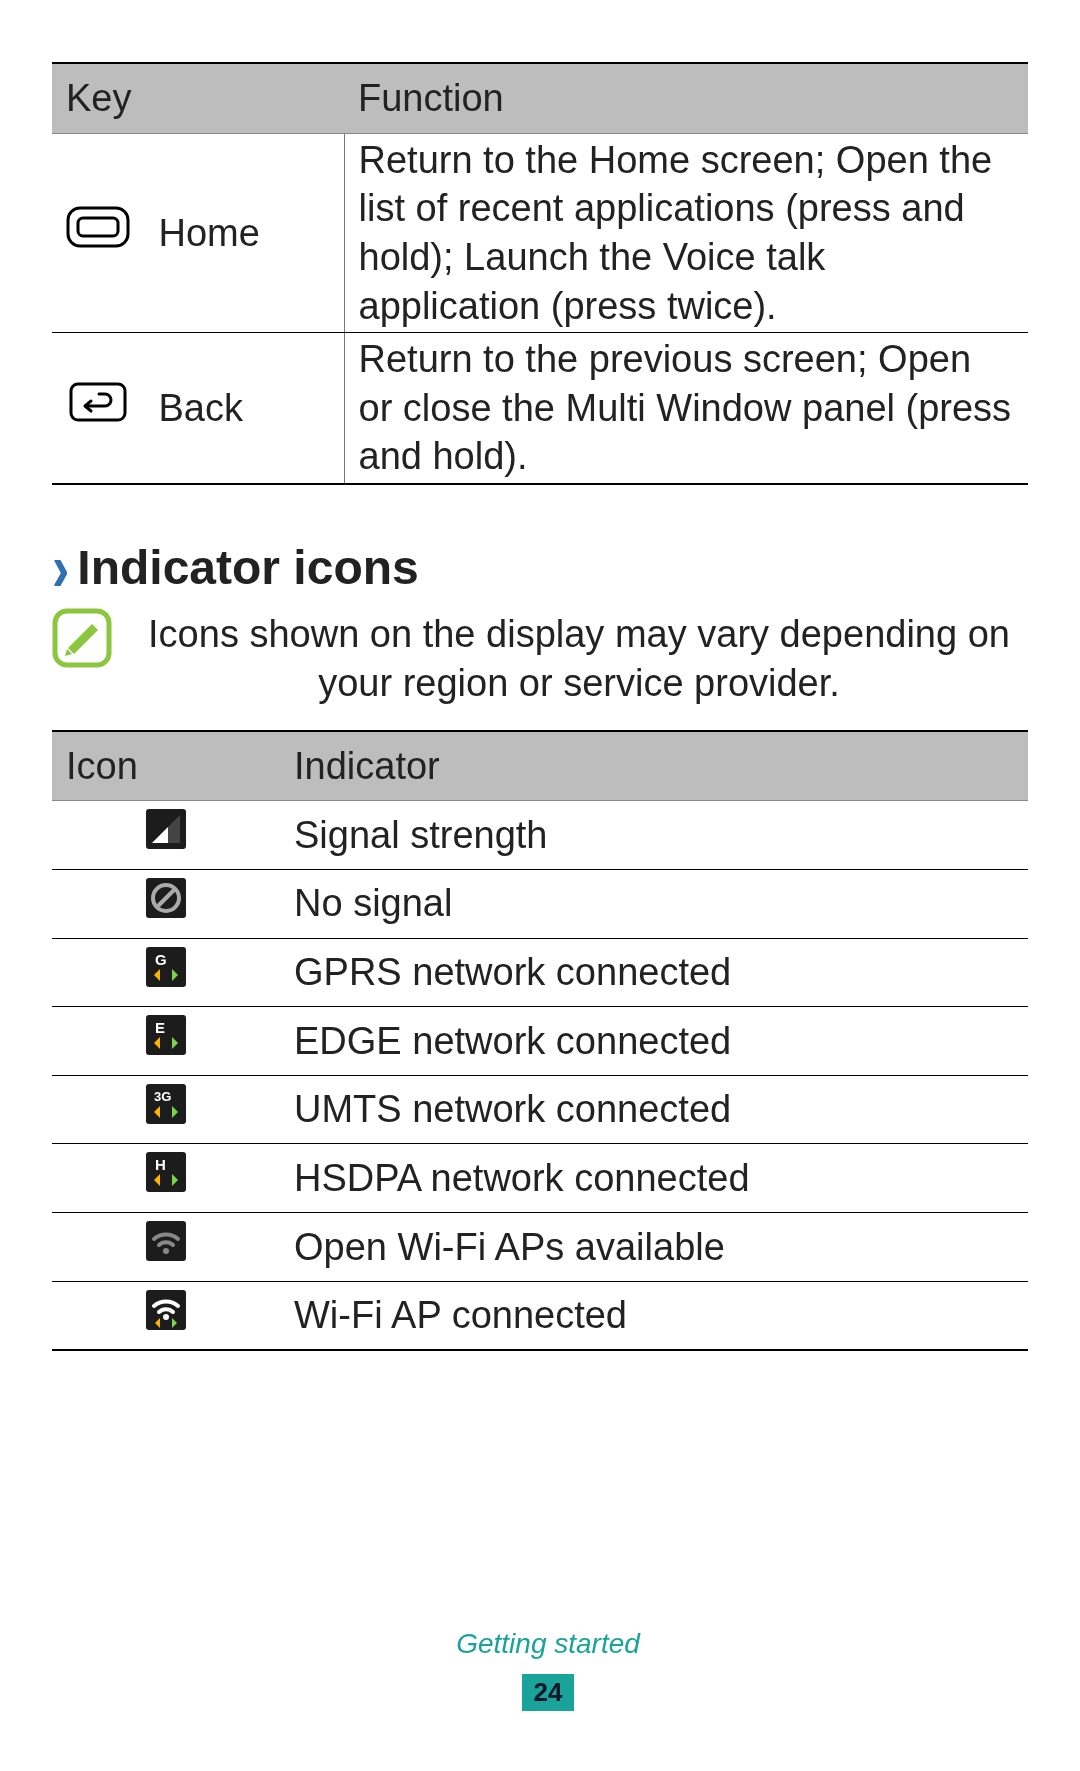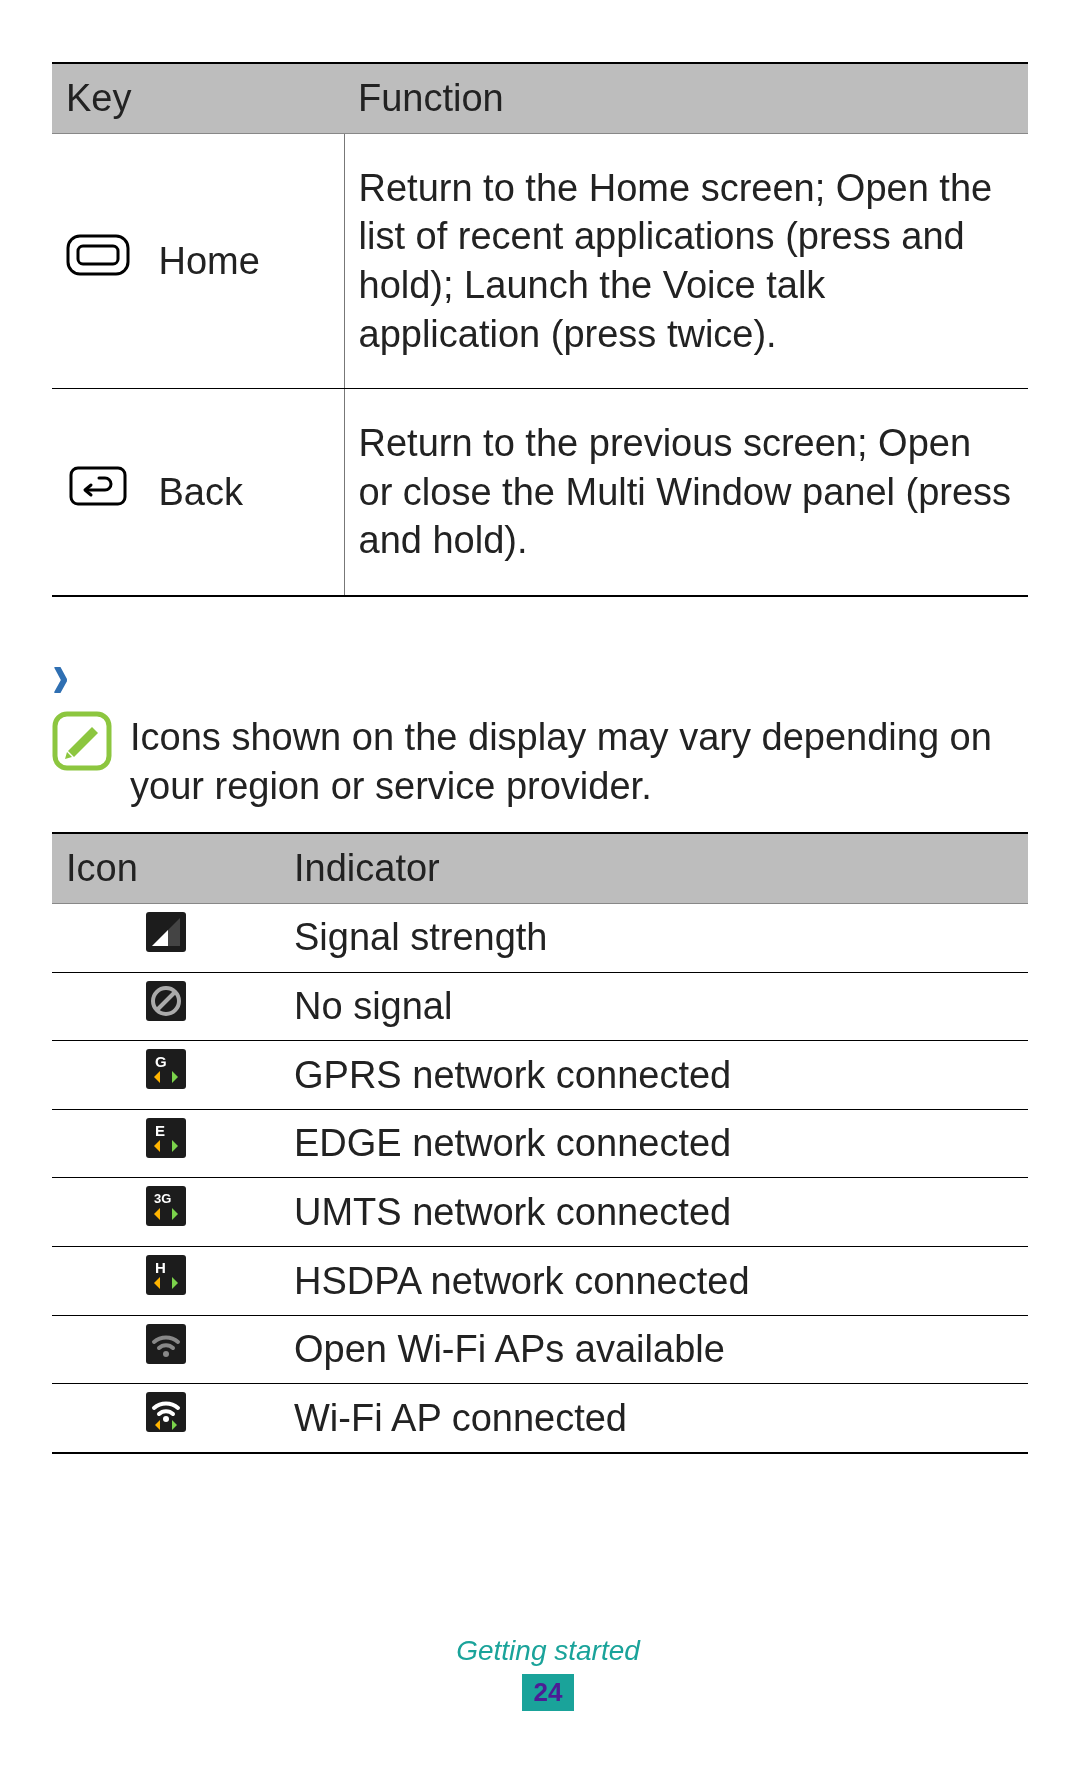--- a/index.html
+++ b/index.html
@@ -39,21 +39,21 @@
     border-top:2px solid #000;
     border-bottom:1px solid #888;
   }
   table.keys td{
     border-bottom:1.5px solid #000;
   }
   table.keys tr:last-child td{ border-bottom:2px solid #000; }
   table.keys td.icon-col{ width:80px; text-align:center; padding:16px 6px;}
   table.keys td.name-col{ width:170px; border-right:1px solid #777;}
   table.keys th.key-col{ width:264px; }
-  table.keys td.fn-col{ padding:30px 14px;margin-left:16px;}
+  table.keys td.fn-col{ padding:2px 14px;margin-left:16px;}
 
   table.icons th.ic-col{ width:200px;}
   table.icons td{ border-bottom:1.5px solid #000; padding:8px 14px;}
   table.icons tr:last-child td{ border-bottom:2px solid #000;}
   table.icons td.ic{ text-align:center;}
 
   h2.sect{
     margin:52px 0 10px 0;
     font-size:48px;
     font-weight:700;
@@ -74,20 +74,21 @@
     display:flex;
     align-items:flex-start;
     gap:18px;
     margin:0 0 22px 0;
   }
   .note .note-icon{
     flex:0 0 60px;
   }
   .note .note-text{
     padding-top:2px;
+    text-align:center;
   }
 
   
   .sic{
     display:inline-flex;
     align-items:center;
     justify-content:center;
     width:40px;height:40px;
     background:#1c1c1c;
     color:#fff;
@@ -104,25 +105,25 @@
     left:16px;right:0;
     bottom:60px;
     text-align:center;
     font-style:italic;
     color:var(--teal);
     font-size:28px;
   }
   .pagenum{
     display:inline-block;
     background:var(--teal);
-    color:#4c1d95;
+    color:#0f172a;
     font-style:normal;
     font-weight:700;
     padding:2px 12px;
-    margin-top:5px;
+    margin-top:12px;
     font-size:26px;
   }
 </style>
 </head>
 <body>
 
 <table class="keys">
   <thead>
     <tr>
       <th class="key-col" colspan="2">Key</th>
@@ -149,20 +150,21 @@
         </svg>
       </td>
       <td class="name-col">Back</td>
       <td class="fn-col">Return to the previous screen; Open or close the Multi Window panel (press and hold).</td>
     </tr>
   </tbody>
 </table>
 
 <h2 class="sect">
   <span class="chev">›</span>
+  <span>Indicator icons</span>
 </h2>
 
 <div class="note">
   <div class="note-icon">
     <svg width="60" height="60" viewBox="0 0 60 60">
       <rect x="3" y="3" width="54" height="54" rx="12" ry="12" fill="#fff" stroke="#8cc63f" stroke-width="5"></rect>
       <path d="M16 40 L40 16 L46 22 L22 46 Z" fill="#8cc63f"></path>
       <path d="M15 41 L13 48 L20 46 Z" fill="#8cc63f"></path>
     </svg>
   </div>

